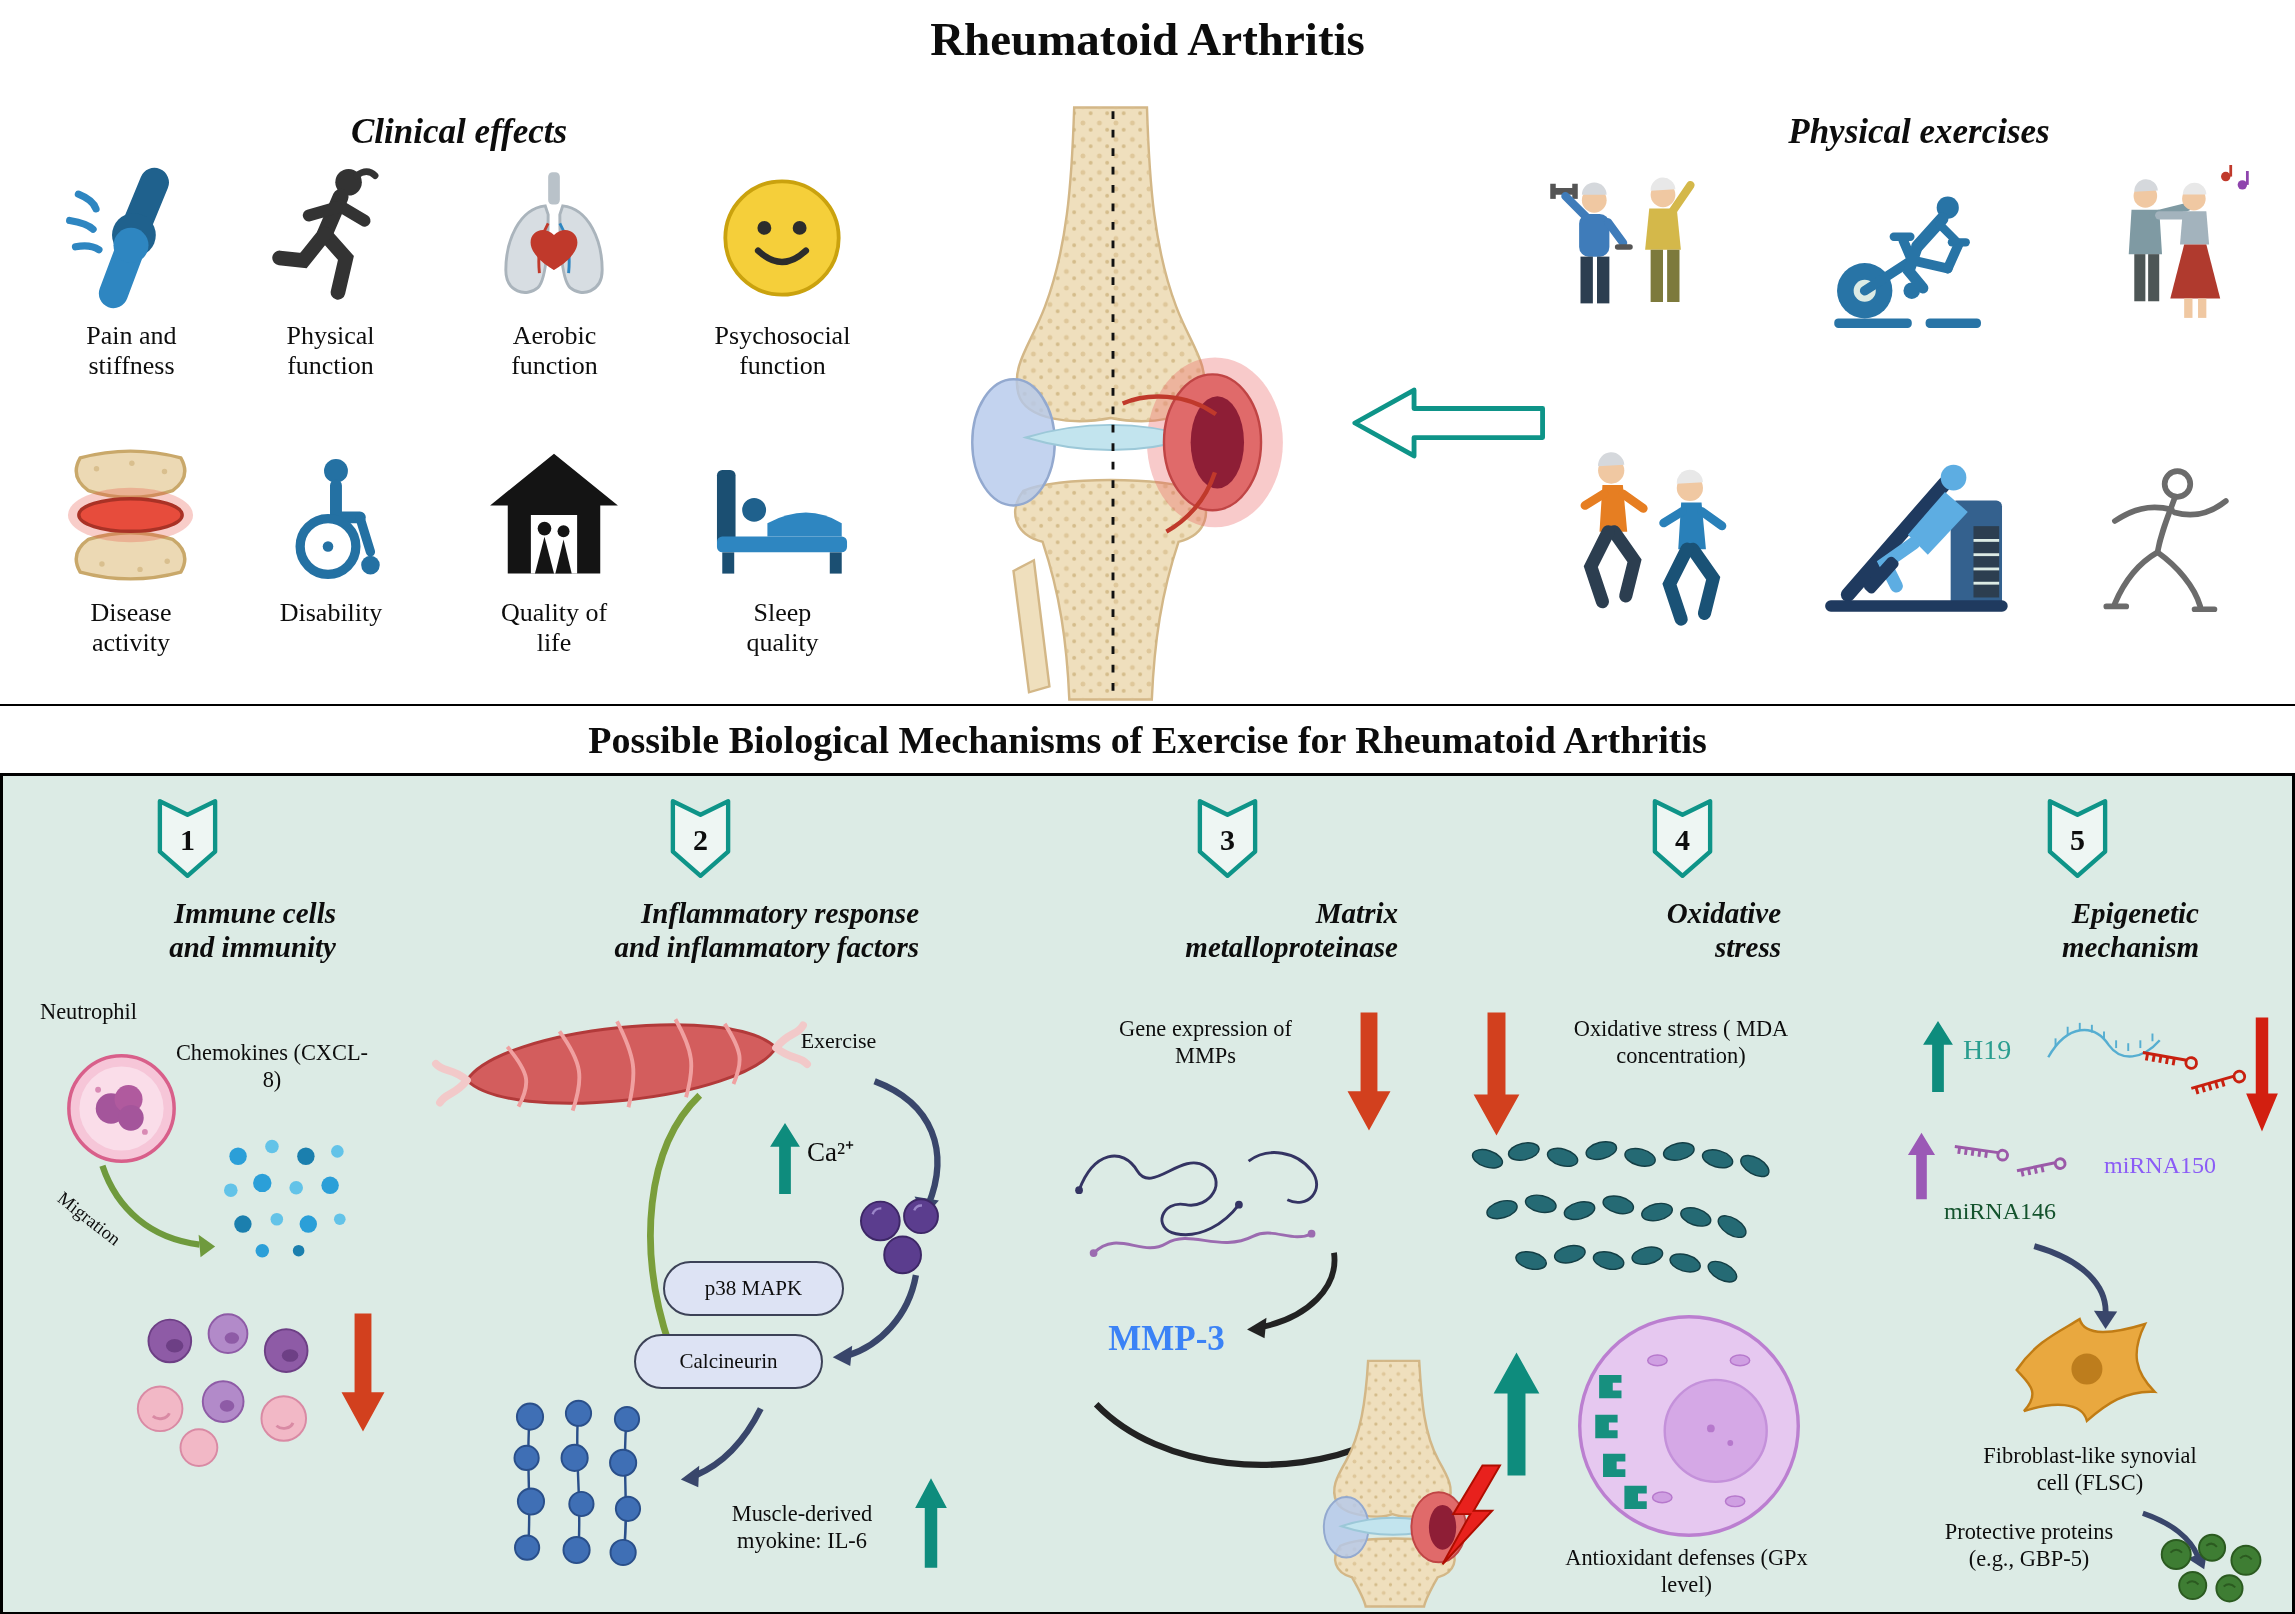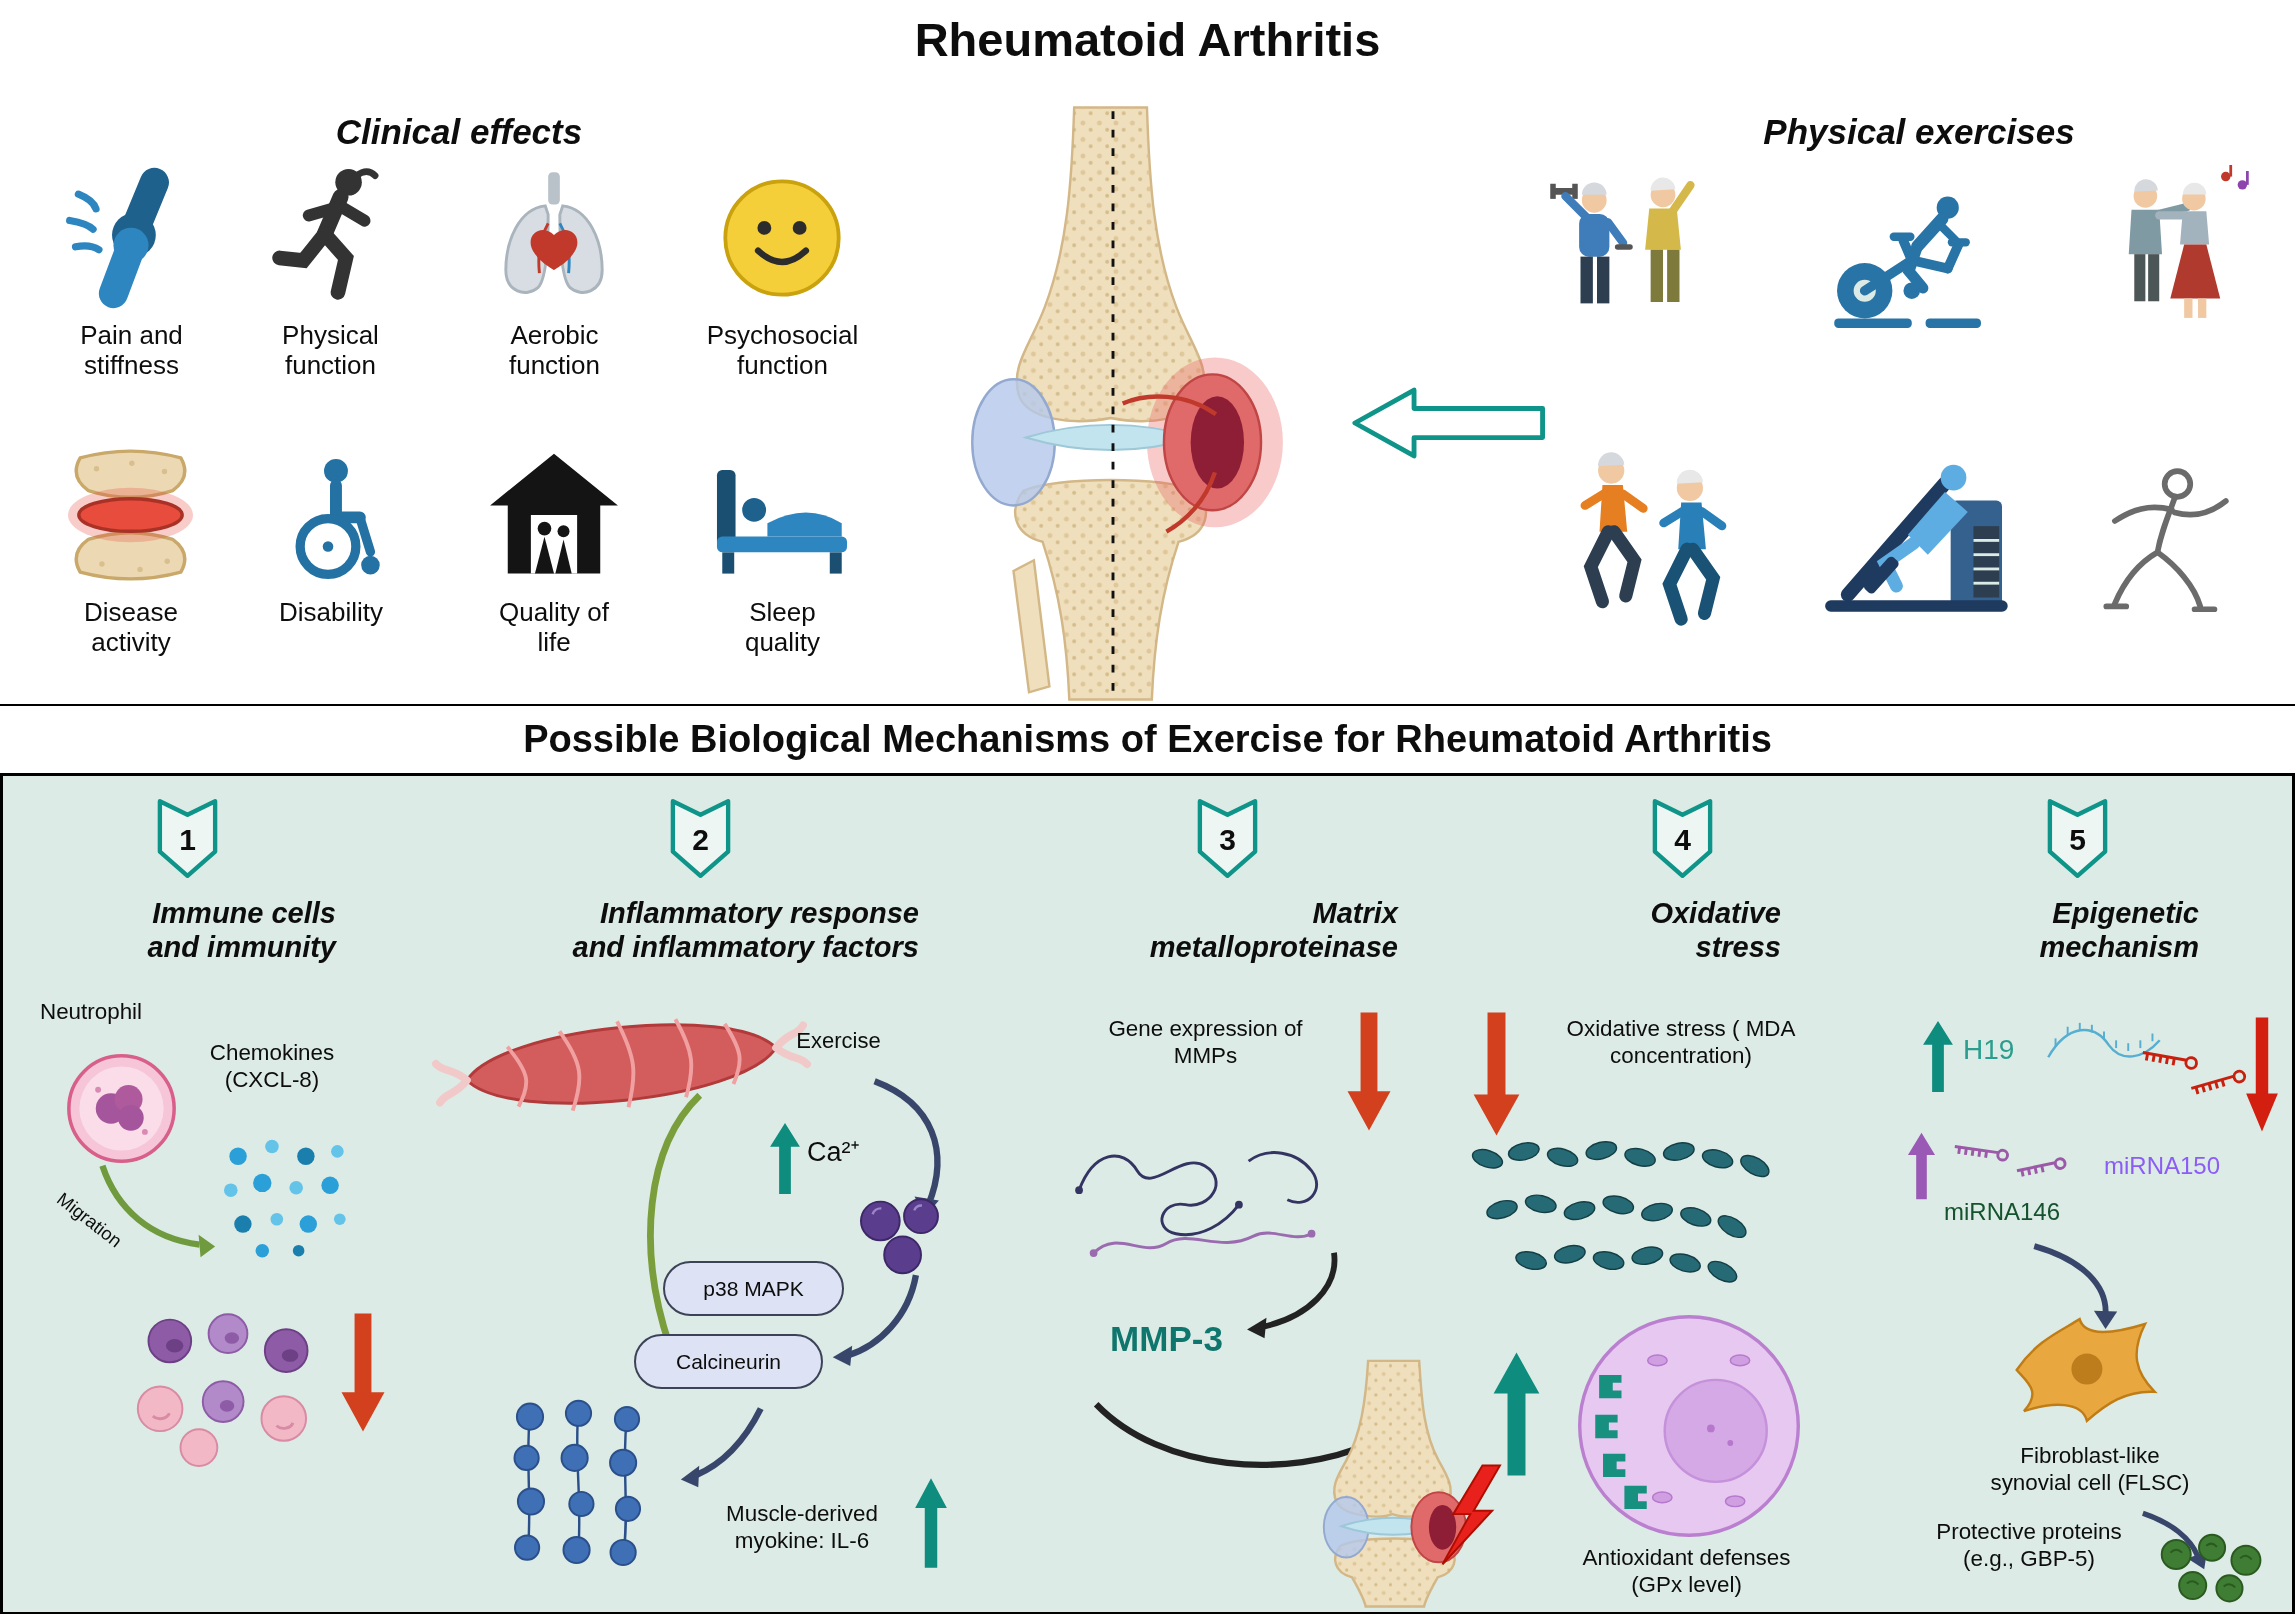--- a/index.html
+++ b/index.html
@@ -1,17 +1,17 @@
 <!DOCTYPE html>
 <html style="font-size:7.8px"><head>
 <meta charset="utf-8">
 <style>
   html,body{margin:0;padding:0;background:#fff}
   .canvas{position:relative;width:2295px;height:1614px;background:#ffffff;overflow:hidden;
-          font-family:Liberation Sans, sans-serif;color:#0d0d0d}
+          font-family:Liberation Serif, serif;color:#0d0d0d}
   .abs{position:absolute}
   .title{font-size:47px;font-weight:bold;text-align:center}
   .sec-head{font-size:35px;font-weight:bold;font-style:italic;text-align:center}
   .clin-lbl{font-size:26px;line-height:1.15;text-align:center}
   .mech-title{font-size:38px;font-weight:bold;text-align:center}
   .col-head{font-size:29px;font-weight:bold;font-style:italic;text-align:right;line-height:1.16}
   .lbl{font-size:22.4px;line-height:1.2;text-align:center}
   .pill{display:flex;align-items:center;justify-content:center;background:#dde3f4;
         border:2.9px solid #3c4257;border-radius:31px;font-size:21px}
   .badge-num{display:flex;align-items:flex-start;justify-content:center;font-size:30px;
@@ -425,21 +425,21 @@
       <circle cx="360" cy="150" r="8" fill="#343463"></circle>
     <circle cx="60" cy="250" r="8" fill="#9b6bb0"></circle>
       <circle cx="510" cy="210" r="8" fill="#9b6bb0"></circle>
   </svg>
 
   <svg class="abs" style="left:1215px;top:1244px" width="136" height="102" viewBox="0 0 280 210">
     <path d="M245,18 C255,90 190,150 100,170" stroke="#222" stroke-width="12" fill="none"></path>
     <polygon points="66,176 106,152 102,194" fill="#222"></polygon>
   </svg>
 
-  <div class="abs" style="left:1074px;top:1319px;width:185px;font-size:35px;font-weight:bold;color:#0f766e;text-align:center">MMP-3</div>
+  <div class="abs" style="left:1074px;top:1319px;width:185px;font-size:35px;font-weight:bold;color:#3b82f6;text-align:center">MMP-3</div>
 
   <svg class="abs" style="left:1084px;top:1375px" width="321" height="112" viewBox="0 0 660 230">
     <path d="M25,60 C160,200 420,215 590,140" stroke="#222" stroke-width="13" fill="none"></path>
     <polygon points="622,122 578,114 592,158" fill="#222"></polygon>
   </svg>
 
   <svg class="abs" style="left:1278px;top:1356px" width="224" height="253" viewBox="0 0 460 520">
     <defs>
       <pattern id="kp2" width="30" height="30" patternUnits="userSpaceOnUse">
         <circle cx="7" cy="7" r="4" fill="#d9bf8e"></circle>

